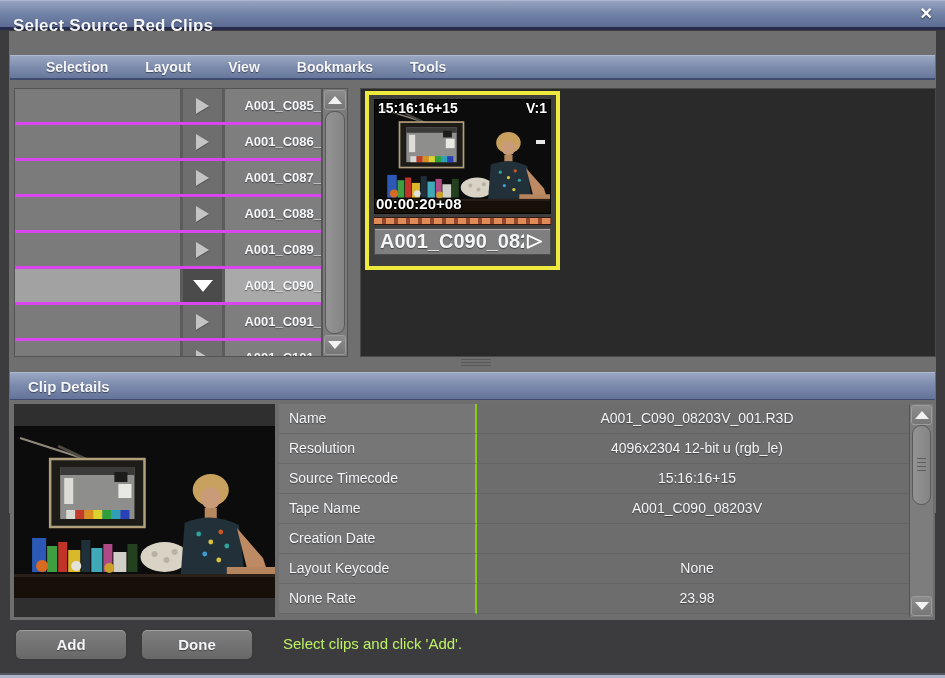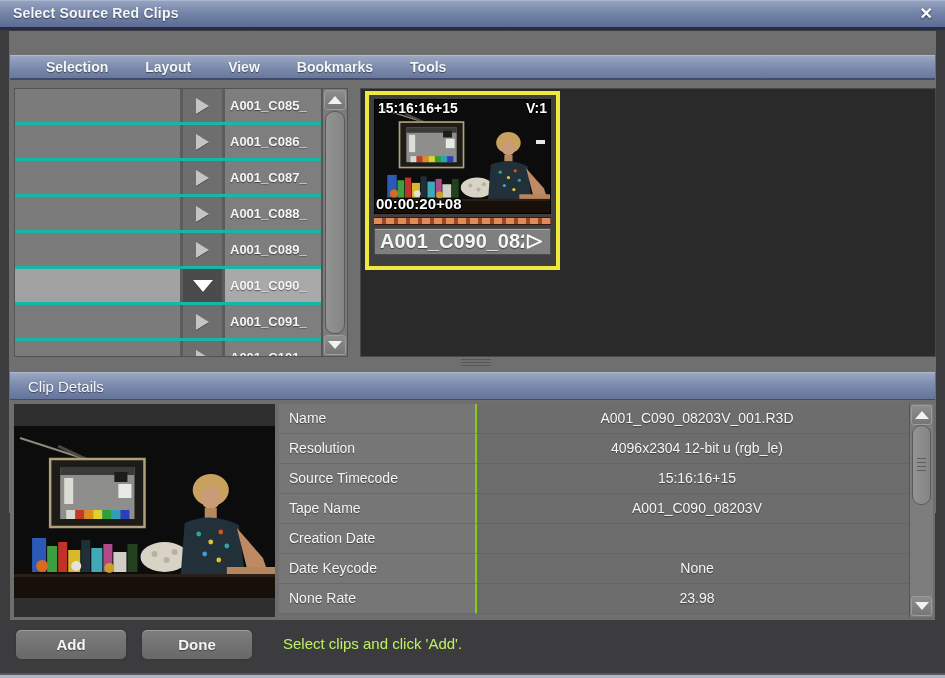--- a/index.html
+++ b/index.html
@@ -13,22 +13,22 @@
   .txt { color:#f5f6f8; text-shadow:0 1px 1px rgba(20,20,25,.55); }
 
   
   .titlebar {
     position:absolute; left:0; top:0; width:945px; height:30px;
     background:linear-gradient(#96a3bf 0%, #7485a9 45%, #5c6b93 100%);
     border-top:1px solid #aab6cf;
     border-bottom:3px solid #272c4c;
   }
   .titlebar .title {
-    position:absolute; left:13px; top:4px;
-    font-size:14px; font-weight:bold; letter-spacing:.2px;
+    position:absolute; left:13px; top:15px;
+    font-size:17px; font-weight:bold; letter-spacing:.2px;
   }
   .close-btn {
     position:absolute; right:12px; top:3px;
     font-size:16px; font-weight:bold; color:#fff;
     text-shadow:0 1px 2px rgba(0,0,10,.6); cursor:default;
   }
 
   
   .window-body {
     position:absolute; left:9px; top:31px; width:927px; height:482px;
@@ -47,21 +47,21 @@
     display:flex; align-items:center; gap:37px; padding-left:36px;
   }
   .menu-item { font-size:14px; font-weight:bold; cursor:default; }
 
   
   .clip-list {
     position:absolute; left:5px; top:57px; width:334px; height:269px;
     background:#606060; border:1px solid #535353; overflow:hidden;
   }
   .rows { position:absolute; left:0; top:0; width:306px; }
-  .row { height:36px; display:flex; border-bottom:3px solid #14b8a6; }
+  .row { height:36px; display:flex; border-bottom:3px solid #d946ef;text-align:right; }
   .cell-left  { width:168px; background:#7b7b7b; border-right:3px solid #5c5c5c; }
   .cell-tri   { width:42px;  background:#6e6e6e; border-right:3px solid #5c5c5c;
                 display:flex; align-items:center; justify-content:center; }
   .cell-name  { flex:1; background:#7e7e7e; font-size:13px; font-weight:bold;
                 line-height:33px; padding-left:5px; white-space:nowrap; overflow:hidden; }
   .row.selected .cell-left { background:#a2a2a2; }
   .row.selected .cell-tri  { background:#4b4b4b; }
   .row.selected .cell-name { background:#a9a9a9; }
   .tri-right { width:0; height:0; border-top:8px solid transparent;
                border-bottom:8px solid transparent; border-left:13px solid #c4c4c4;
@@ -131,21 +131,21 @@
     position:absolute; left:452px; top:328px; width:30px; height:8px;
     background:repeating-linear-gradient(180deg,#585858 0 1px, transparent 1px 3px);
   }
 
   
   .details-header {
     position:absolute; left:1px; top:341px; width:925px; height:28px;
     background:linear-gradient(#9aa7c2 0%, #7a89ab 50%, #64749a 100%);
     border-top:1px solid #aeb9d1; border-bottom:1px solid #3e4a6e;
   }
-  .details-header .label { position:absolute; left:18px; top:5px; font-size:15px; font-weight:normal; }
+  .details-header .label { position:absolute; left:18px; top:5px; font-size:15px; font-weight:bold; }
   .details-body {
     position:absolute; left:1px; top:370px; width:925px; height:219px;
     background:#6e6e6e;
   }
   .dt-thumb {
     position:absolute; left:4px; top:3px; width:261px; height:213px;
     background:#2f2f2f; overflow:hidden;
   }
   .dt-thumb svg { position:absolute; left:0; top:22px; }
   .dt-table { position:absolute; left:269px; top:3px; width:630px; }
@@ -364,21 +364,21 @@
       </div>
       <div class="dt-row">
         <div class="dt-label txt">Tape Name</div>
         <div class="dt-value txt">A001_C090_08203V</div>
       </div>
       <div class="dt-row">
         <div class="dt-label txt">Creation Date</div>
         <div class="dt-value txt"></div>
       </div>
       <div class="dt-row">
-        <div class="dt-label txt">Date Keycode</div>
+        <div class="dt-label txt">Layout Keycode</div>
         <div class="dt-value txt">None</div>
       </div>
       <div class="dt-row">
         <div class="dt-label txt">None Rate</div>
         <div class="dt-value txt">23.98</div>
       </div>
     </div>
     <div class="dt-scroll">
       <div class="sb-btn up">
           <div class="arr-up"></div>

